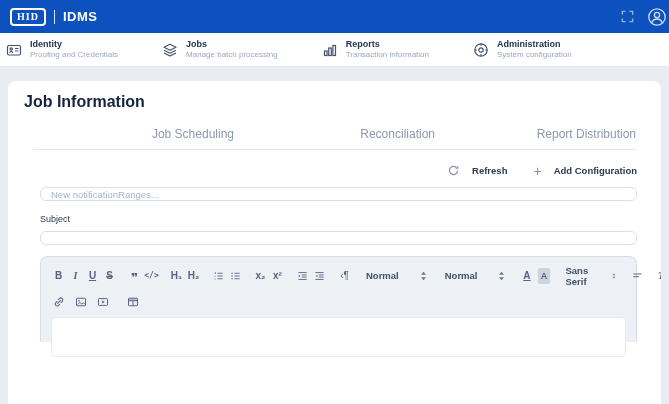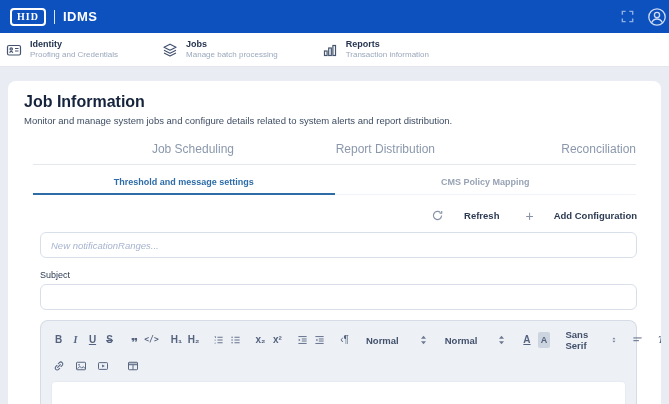--- a/index.html
+++ b/index.html
@@ -52,31 +52,30 @@
     padding:6px 0; cursor:pointer; border-bottom:2px solid transparent; margin-bottom:-1px;
   }
   .subtab.active { color:#2d6ca8; border-bottom-color:#2e6ca8; }
   
   .section { margin:14px 8px 0 16px; }
   .section-head { display:flex; align-items:flex-end; }
   .section-heading { font-size:11px; font-weight:bold; color:#1b2940; }
   .section-desc { font-size:9.5px; color:#4a586f; margin-top:4px; }
   .section-actions { margin-left:auto; display:flex; align-items:center; gap:26px; }
   .action-btn {
-    display:flex; align-items:center; gap:20px; cursor:pointer;
+    display:flex; align-items:center; gap:12px; cursor:pointer;
     font-size:9.5px; font-weight:bold; color:#2c3a52; white-space:nowrap;
   }
   .action-btn .a-icon { color:#8792a6; display:flex; }
   .plus-glyph { font-size:14px; font-weight:400; color:#8792a6; line-height:12px; }
   
   .text-input {
-    width:100%; height:26px; border:1px solid #d9dfe9; border-radius:6px;
+    width:100%; height:14px; border:1px solid #d9dfe9; border-radius:6px;
     padding:4px 10px; font-size:9.5px; color:#2c3a52; background:#fff; outline:none;
     font-family:"Liberation Sans","DejaVu Sans",sans-serif;
-    font-style:italic;
   }
   .text-input::placeholder { color:#a7b4ce; }
   .mt10 { margin-top:10px; }
   .field-label { display:block; font-size:9px; color:#2c3a52; margin:12px 0 4px; }
   
   .editor {
     margin-top:10px; background:#edf1f6; border:1px solid #d5dce6;
     border-radius:8px 8px 0 0; border-bottom:none; padding:8px 10px; height:86px;
   }
   .tb-row { display:flex; align-items:center; }
@@ -169,37 +168,45 @@
         <rect x="2.5" y="9" width="2.6" height="4.5"></rect>
           <rect x="6.7" y="6" width="2.6" height="7.5"></rect>
           <rect x="10.9" y="3.5" width="2.6" height="10"></rect>
       </svg>
     </span>
     <div>
       <div class="nav-title">Reports</div>
       <div class="nav-sub">Transaction information</div>
     </div>
   </div>
+  <div class="nav-item">
+    <span class="nav-icon">
+      <svg width="16" height="16" viewBox="0 0 16 16" fill="none" stroke="currentColor" stroke-width="1.2">
+        <circle cx="8" cy="8" r="6.2"></circle>
+          <circle cx="8" cy="8" r="2.2"></circle>
+        <path d="M8 1.8v2M8 12.2v2M1.8 8h2M12.2 8h2"></path>
+      </svg>
+    </span>
+    <div>
+      <div class="nav-title">Administration</div>
+      <div class="nav-sub">System configuration</div>
+    </div>
+  </div>
 </div>
 
 <div class="page">
   <div class="card">
     <div class="page-title">Job Information</div>
-    <div class="page-subtitle">Monitor and manage system jobs and configure details related to system alerts and report distribution.</div>
 
     <div class="tabs">
       <div class="tab">Job Scheduling</div>
+      <div class="tab">Reconciliation</div>
       <div class="tab">Report Distribution</div>
-      <div class="tab">Reconciliation</div>
-    </div>
-
-    <div class="subtabs">
-      <div class="subtab active">Threshold and message settings</div>
-      <div class="subtab">CMS Policy Mapping</div>
-    </div>
+    </div>
+
 
     <div class="section">
       <div class="section-head">
         <div class="section-actions">
           <div class="action-btn">
             <span class="a-icon">
               <svg width="13" height="13" viewBox="0 0 16 16" fill="none" stroke="currentColor" stroke-width="1.4">
                 <path d="M13 8a5 5 0 1 1-1.4-3.5"></path>
                   <path d="M13.2 2.6v2.6h-2.6" stroke-linejoin="round"></path>
               </svg>

